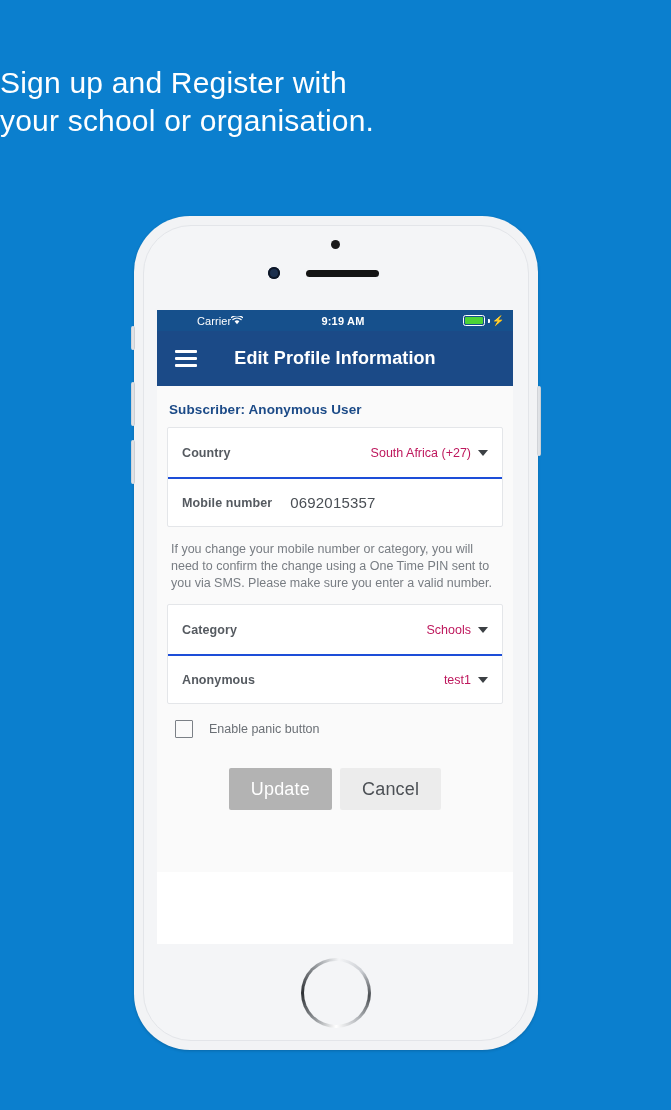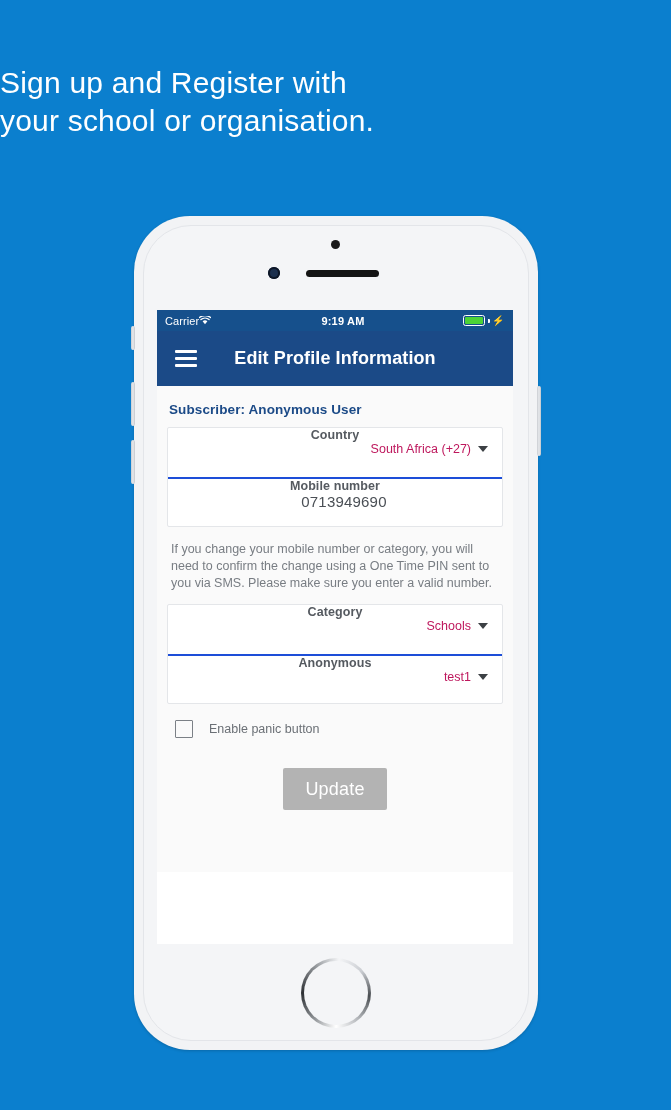--- a/index.html
+++ b/index.html
@@ -108,21 +108,21 @@
   .statusbar {
     height: 21px;
     background: #16508c;
     color: #ffffff;
     font-size: 11px;
     display: flex;
     align-items: center;
     padding: 0 8px;
     position: relative;
   }
-  .sb-left { display: flex; align-items: center; gap: 0; }
+  .sb-left { display: flex; align-items: center; gap: 0; margin-left: 32px; }
   .sb-carrier { font-size: 11px; letter-spacing: 0.1px; }
   .wifi-icon { display: block; }
   .sb-time {
     position: absolute;
     left: 16px; right: 0;
     text-align: center;
     font-size: 11px;
     font-weight: 700;
     letter-spacing: 0.2px;
     pointer-events: none;
@@ -206,21 +206,20 @@
     background: #ffffff;
     border: 1px solid #e4e6e9;
     border-radius: 2px;
   }
   .row {
     height: 49px;
     display: flex;
     align-items: center;
     padding: 0 14px;
     box-sizing: border-box;
-    flex-direction: column;
   }
   .row + .row { border-top: 2px solid #1d4ed8; }
   .row-label {
     font-size: 12.5px;
     font-weight: 700;
     color: #555a60;
     letter-spacing: 0.1px;
   }
   .row-value {
     margin-left: auto;
@@ -368,21 +367,21 @@
       <div class="card">
         <div class="row">
           <span class="row-label">Country</span>
           <span class="row-value">
             <span>South Africa (+27)</span>
             <span class="caret"></span>
           </span>
         </div>
         <div class="row">
           <span class="row-label">Mobile number</span>
-          <span class="row-value-plain">0713949690</span>
+          <span class="row-value-plain">0692015357</span>
         </div>
       </div>
 
       <div class="helper-text">If you change your mobile number or category, you will need to confirm the change using a One Time PIN sent to you via SMS. Please make sure you enter a valid number.</div>
 
       <div class="card">
         <div class="row">
           <span class="row-label">Category</span>
           <span class="row-value">
             <span>Schools</span>
@@ -398,20 +397,21 @@
         </div>
       </div>
 
       <div class="checkbox-row">
         <span class="checkbox"></span>
         <span class="checkbox-label">Enable panic button</span>
       </div>
 
       <div class="actions">
         <button class="btn btn-update">Update</button>
+        <button class="btn btn-cancel">Cancel</button>
       </div>
 
     </div>
   </div>
 
   <div class="home-button">
     <div class="home-button-inner"></div>
   </div>
 </div>
 

